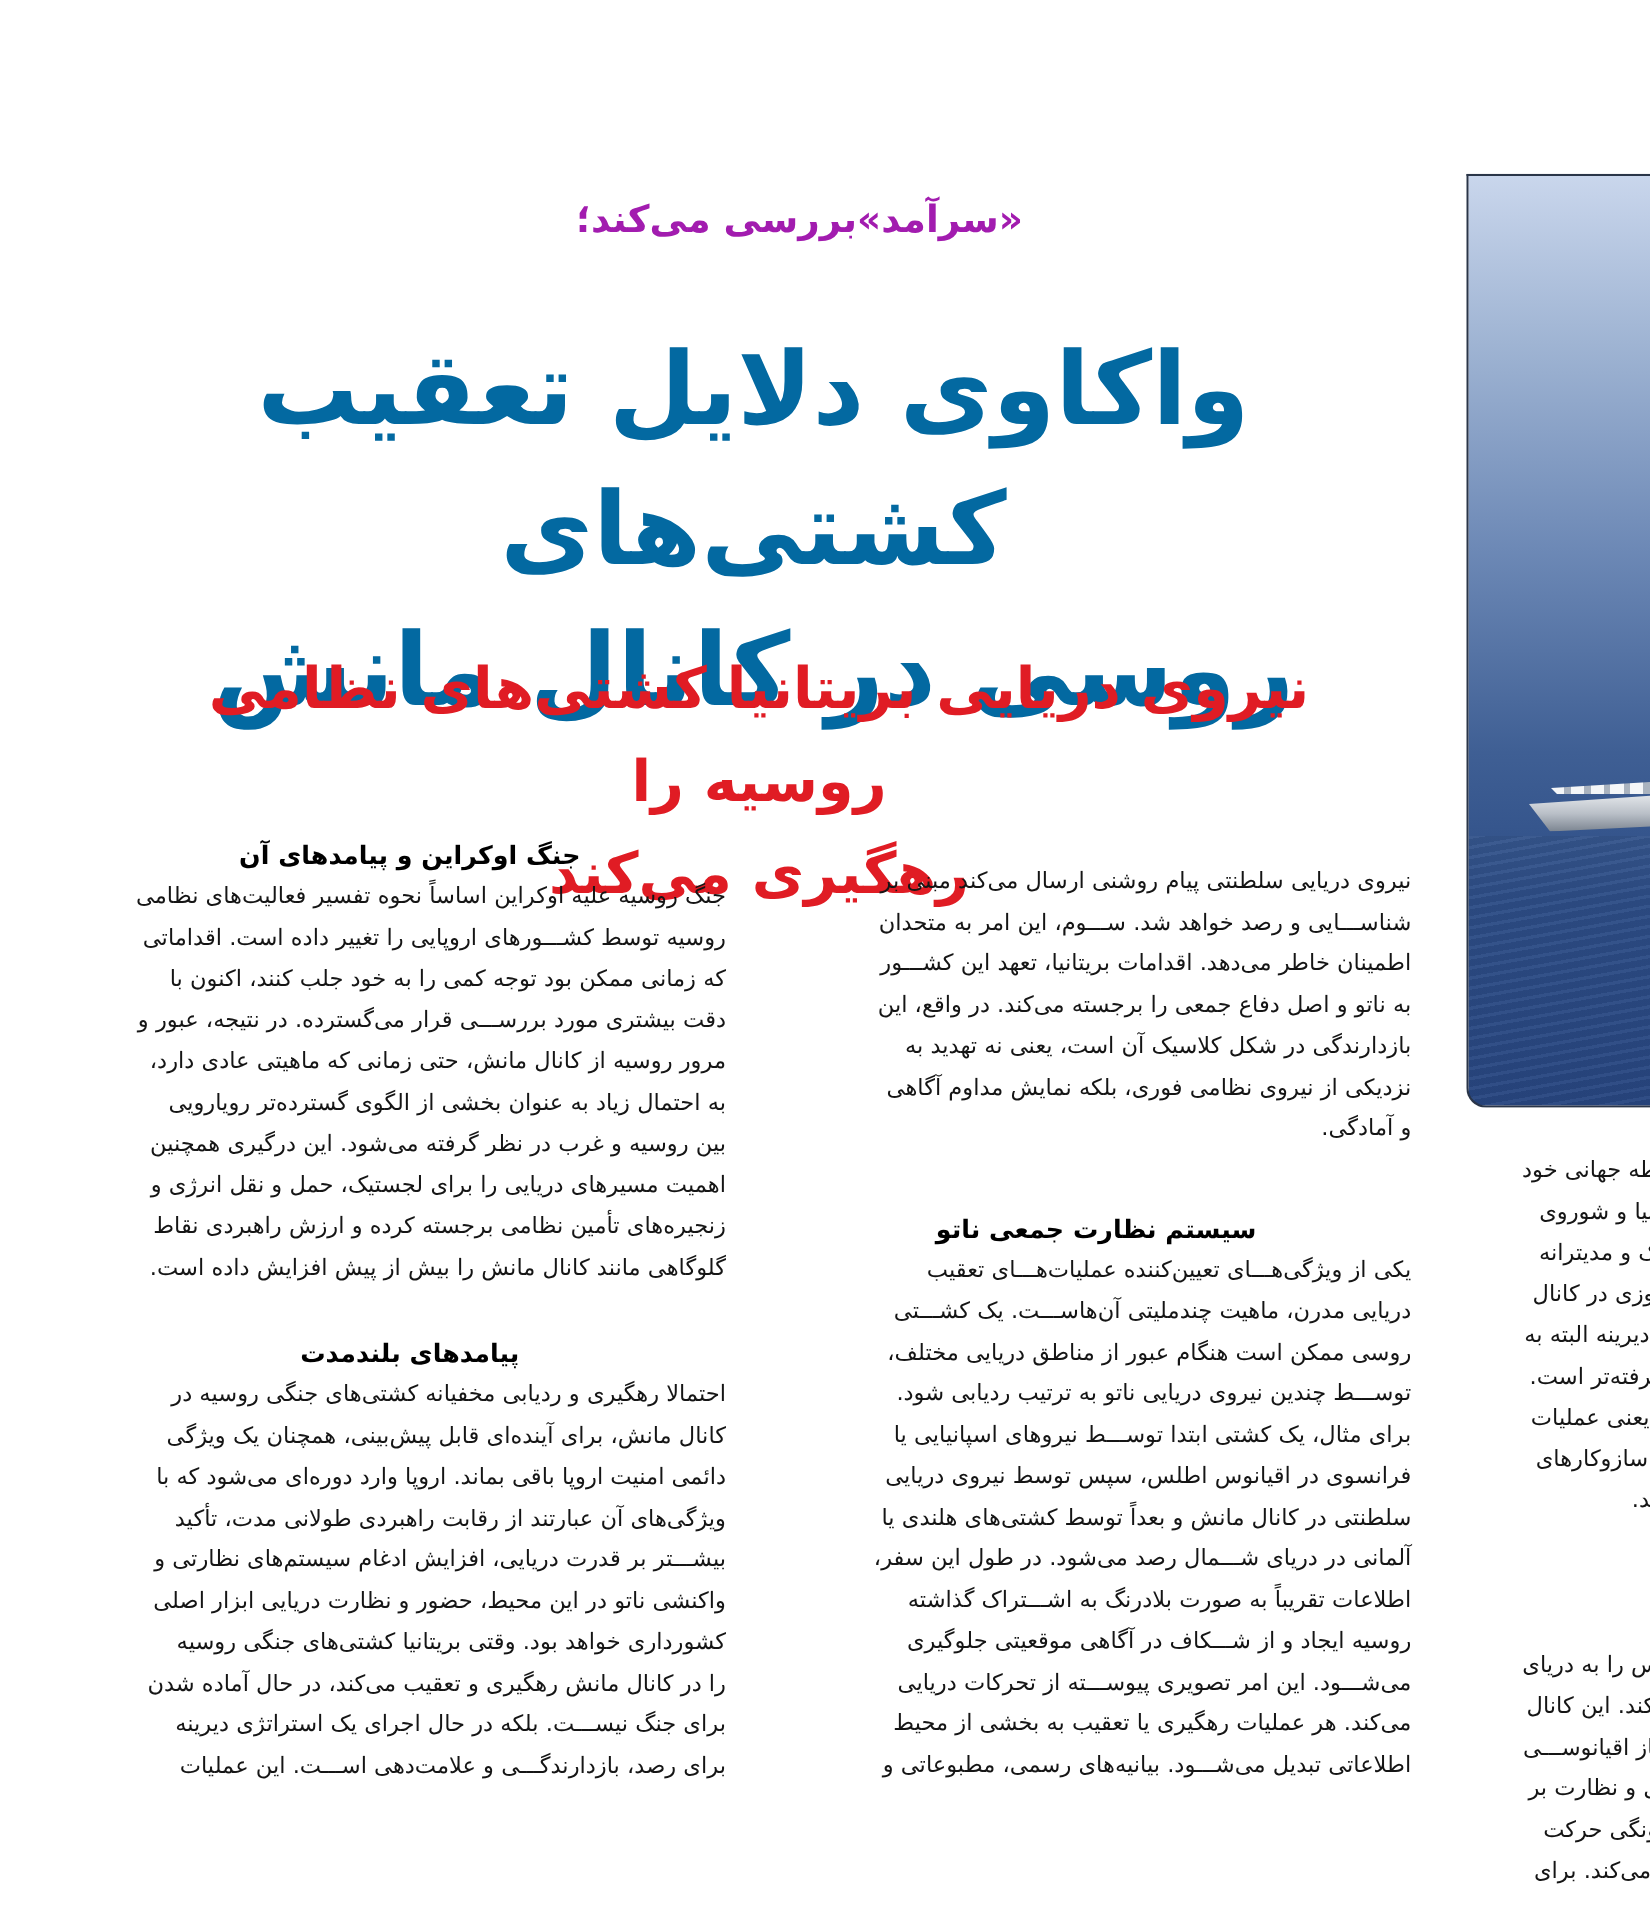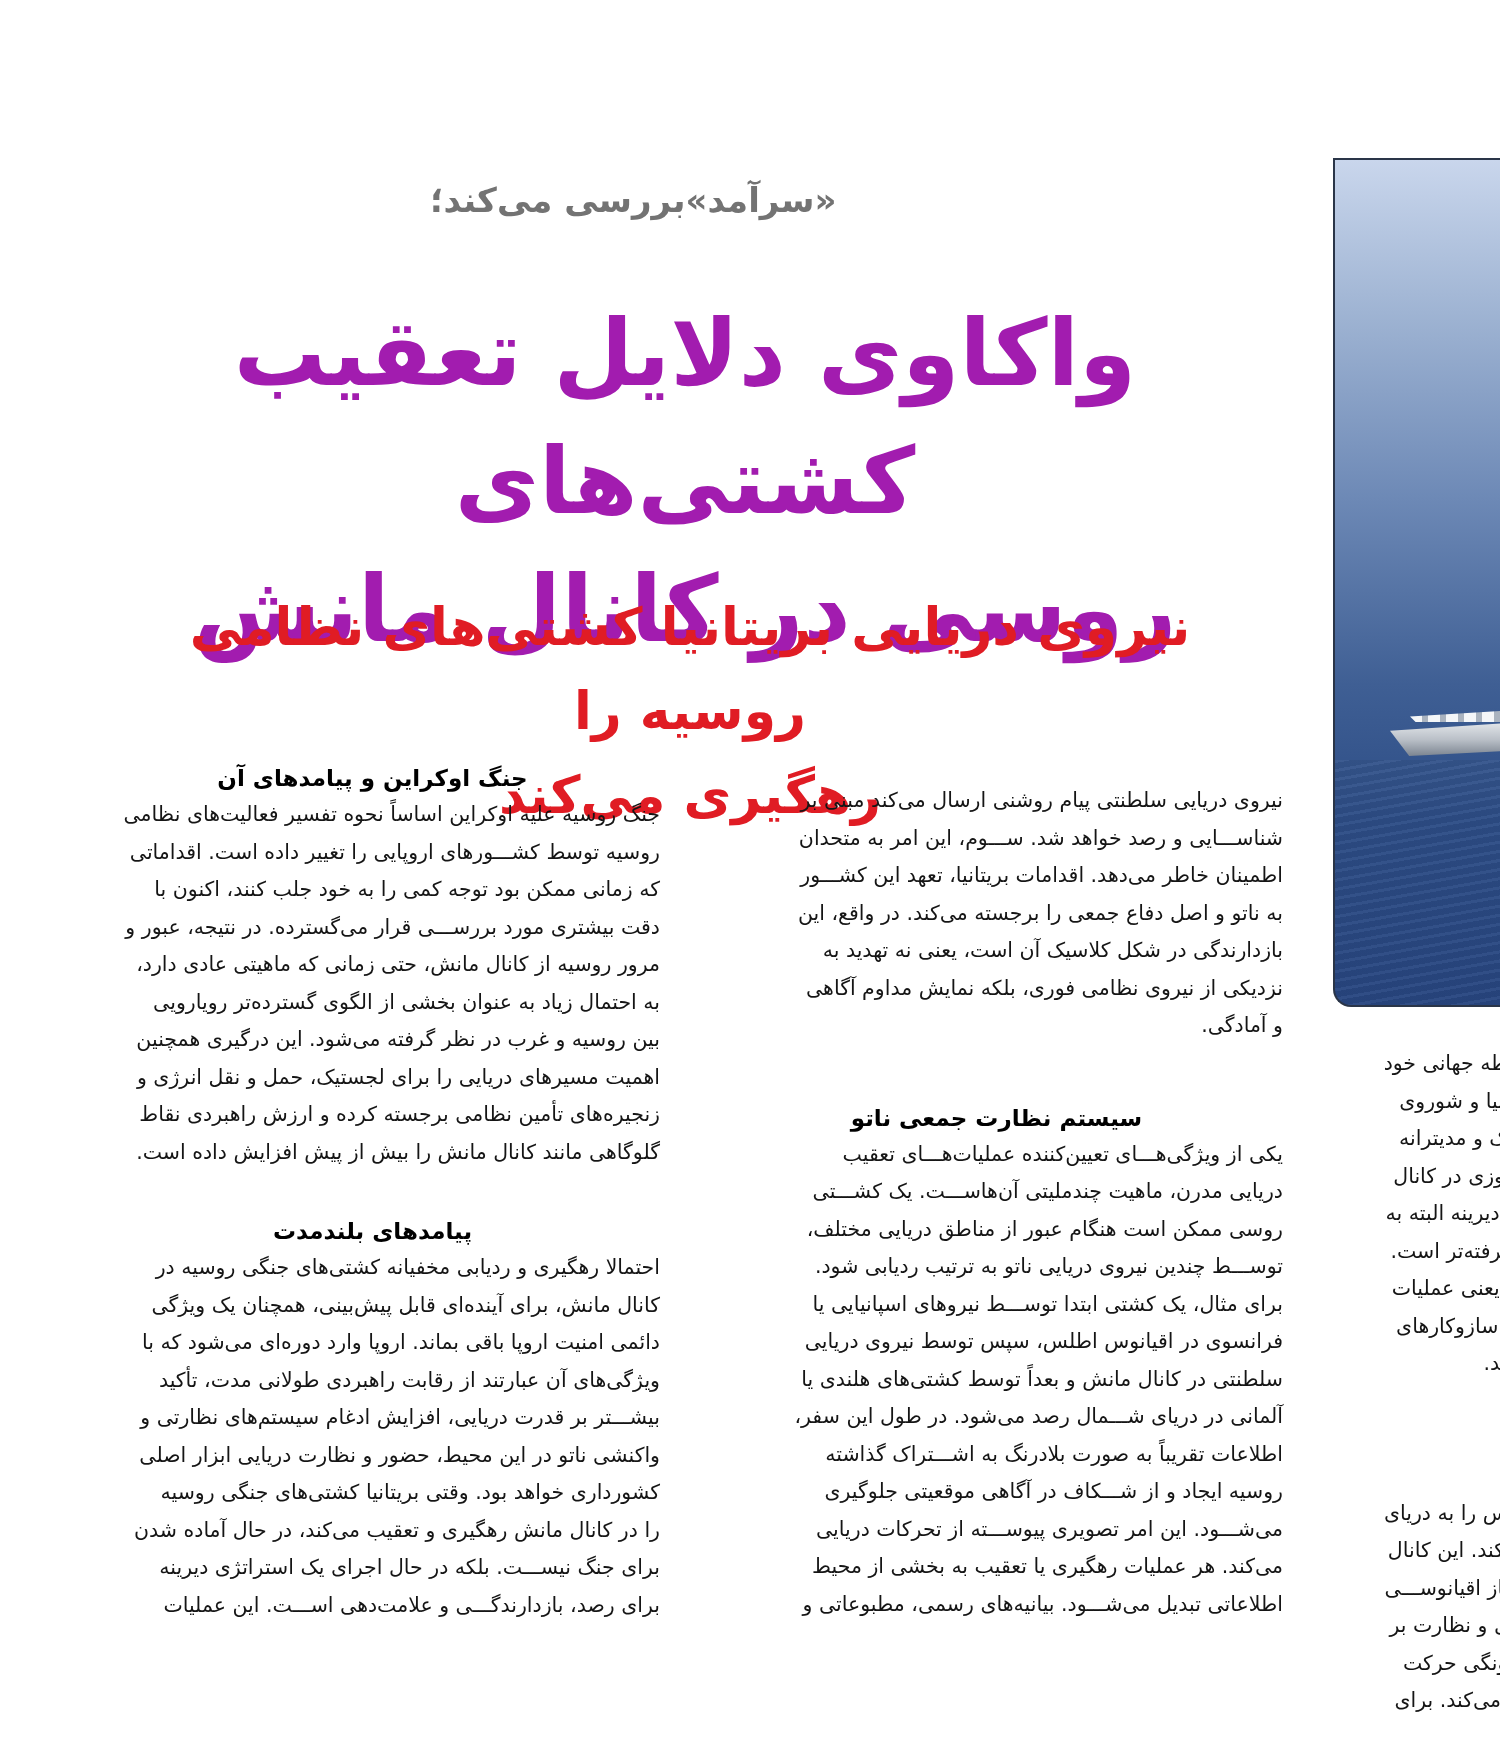--- a/index.html
+++ b/index.html
@@ -4,26 +4,26 @@
 <style>
   html, body { margin: 0; padding: 0; }
   body {
     width: 1500px; height: 1755px; overflow: hidden; position: relative;
     background: #ffffff; color: #111;
     font-family: "DejaVu Sans", sans-serif;
   }
   .rtl { direction: rtl; }
   .kicker {
     position: absolute; left: 430px; top: 180px; width: 500px;
-    text-align: left; font-size: 34px; font-weight: bold; color: #737373;
+    text-align: right; font-size: 34px; font-weight: bold; color: #a21caf;
   }
   .headline {
     position: absolute; left: 80px; top: 290px; width: 1210px;
     text-align: center; font-size: 92px; line-height: 128px;
-    font-weight: 900; color: #a21caf; letter-spacing: -1px;
+    font-weight: 900; color: #0369a1; letter-spacing: -1px;
   }
   .subhead {
     position: absolute; left: 140px; top: 585px; width: 1100px;
     text-align: center; font-size: 52px; line-height: 84px;
     font-weight: bold; color: #e01c24;
   }
   .col {
     position: absolute; font-size: 20.5px; line-height: 37.5px;
     text-align: justify; text-align-last: right; color: #151515;
   }

